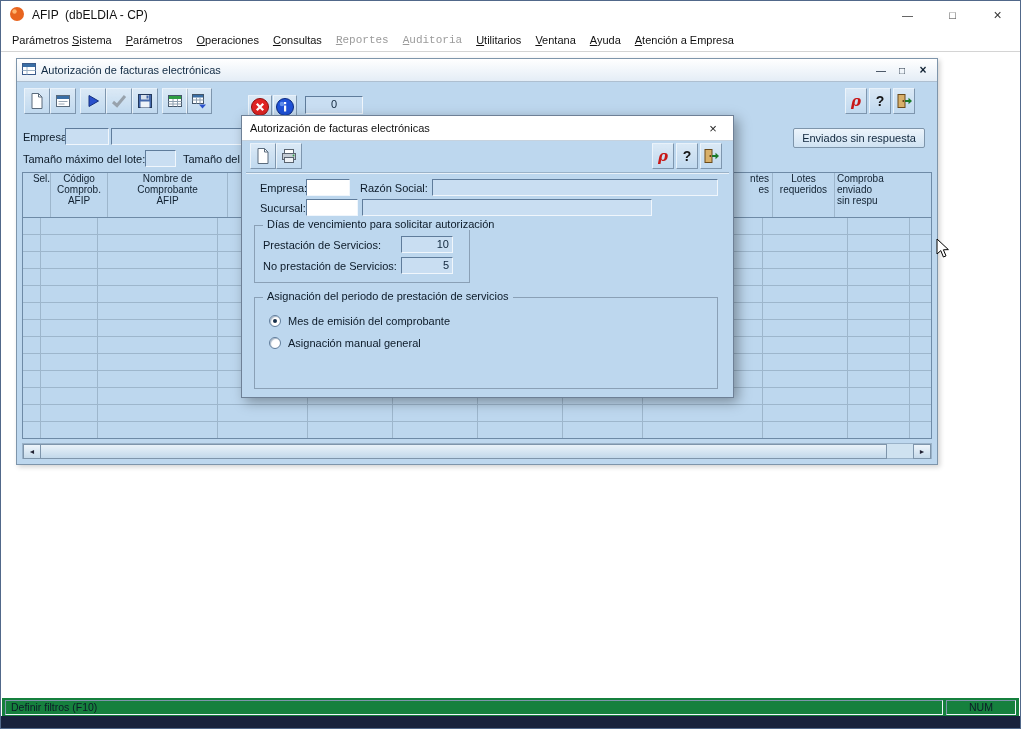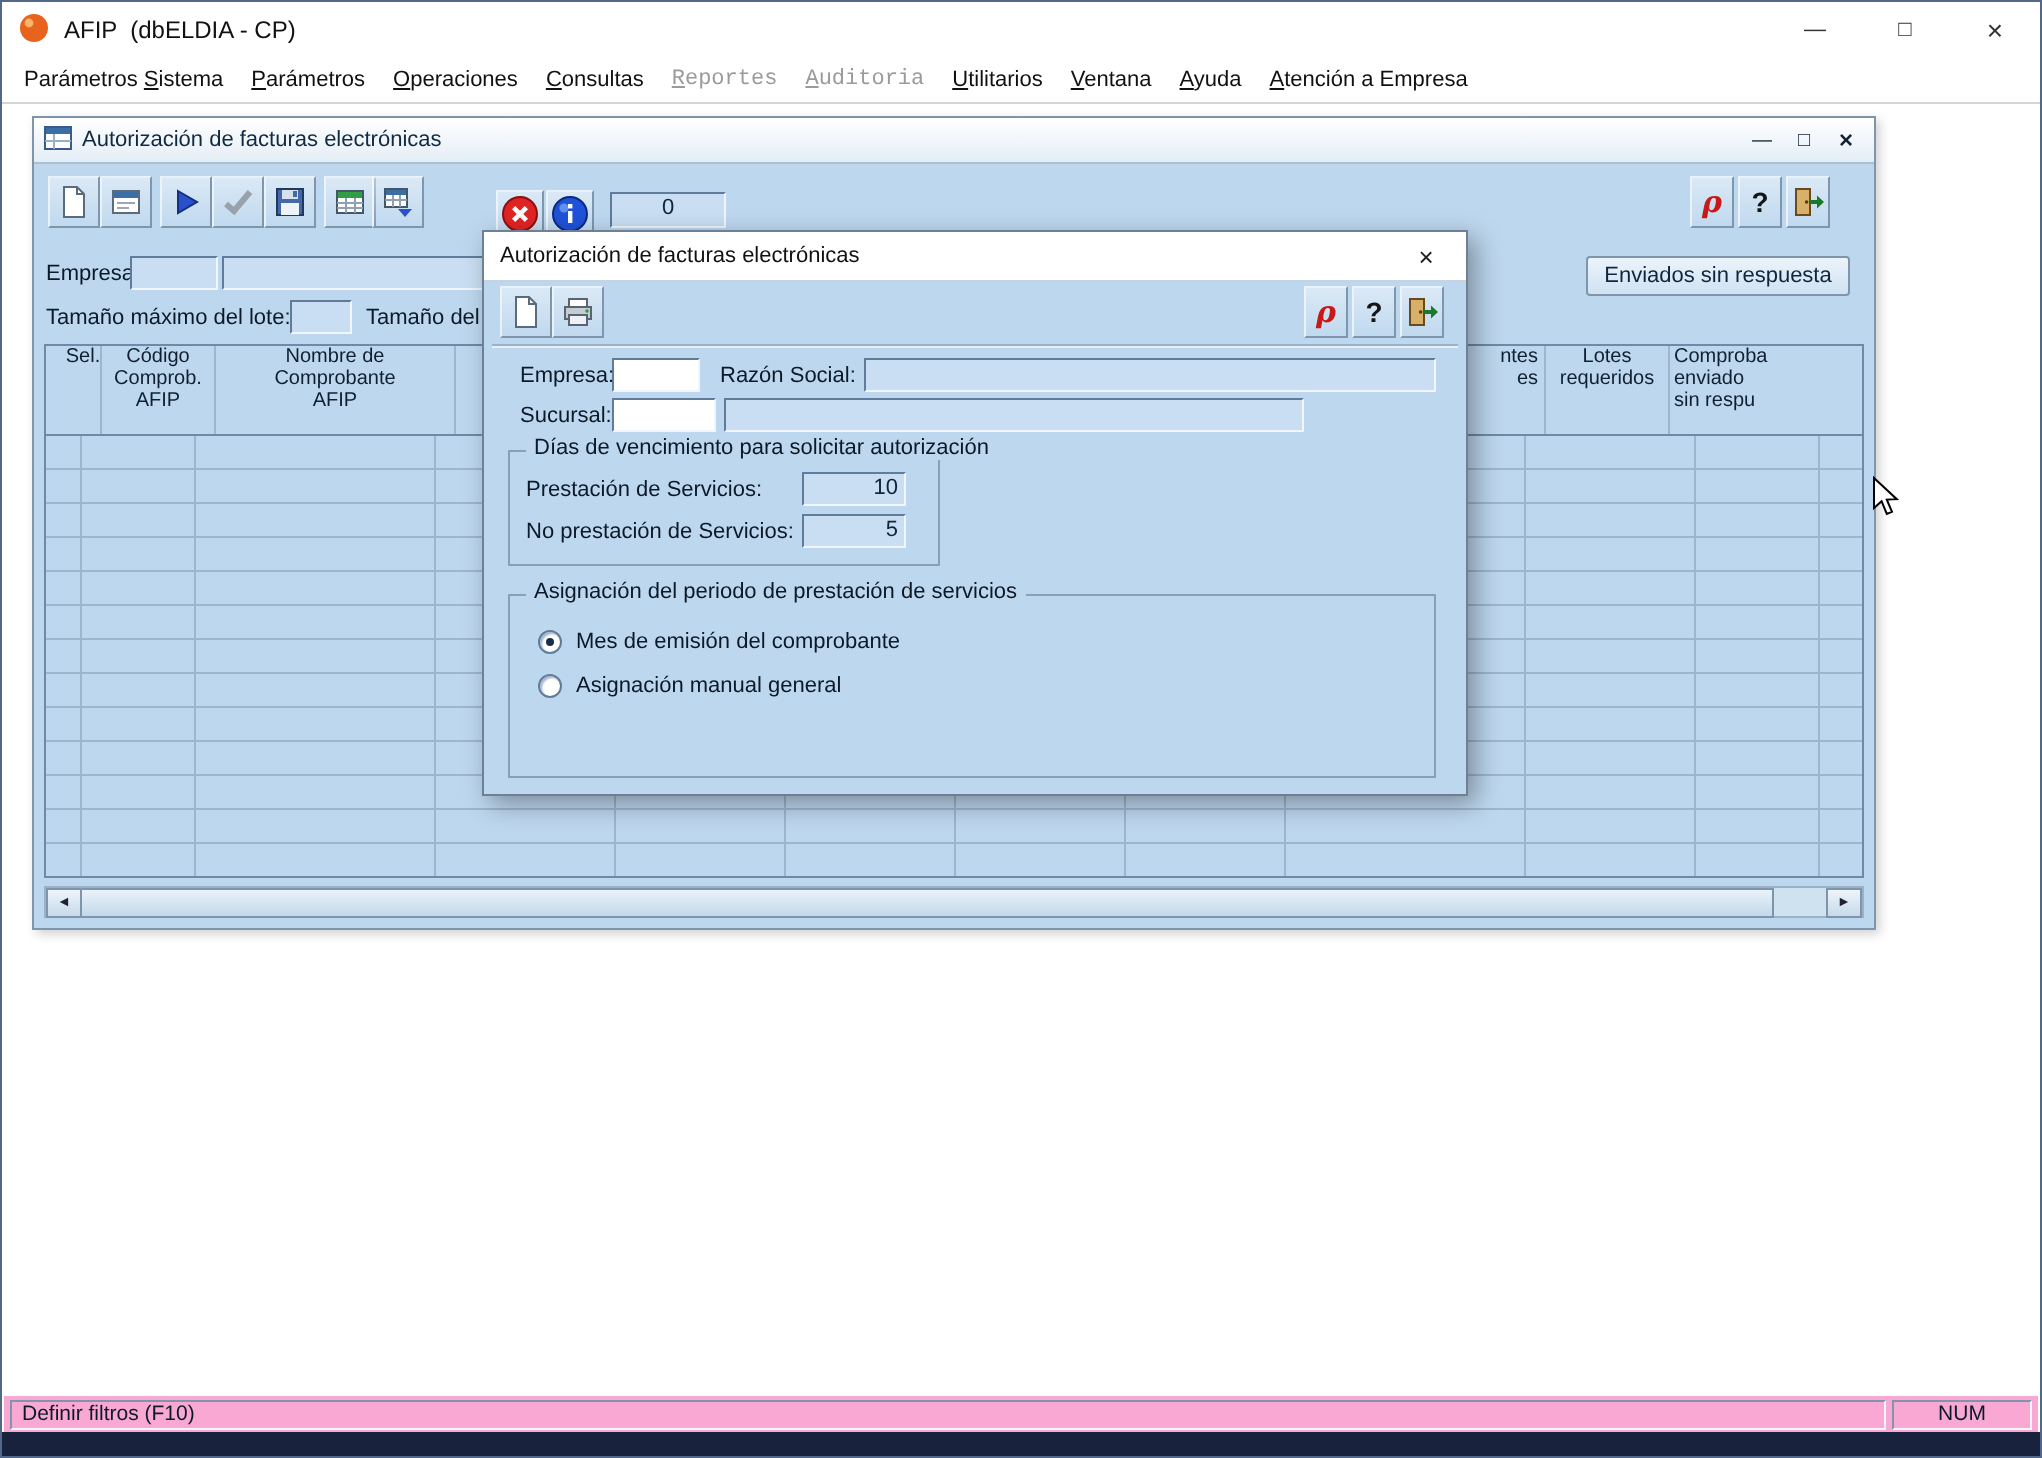--- a/index.html
+++ b/index.html
@@ -81,21 +81,21 @@
   .dlg-sep{position:absolute;left:4px;right:4px;top:31px;border-top:1px solid #9ab2c8;border-bottom:1px solid #e8f1f9;}
   .dlg-body .tbtn{top:2px;}
 
   .gbox{position:absolute;border:1px solid #8aa0b6;box-sizing:border-box;}
   .gleg{position:absolute;top:-8px;left:8px;background:#bdd7ee;padding:0 4px;font-size:11px;color:#0c1a28;white-space:pre;}
   .radio{position:absolute;width:12px;height:12px;border-radius:50%;background:#fff;border:1px solid #5f7c9b;
          box-shadow:inset 1px 1px 1px rgba(95,124,155,.55);box-sizing:border-box;}
   .radio.sel::after{content:"";position:absolute;left:3px;top:3px;width:4px;height:4px;border-radius:50%;background:#17304a;}
 
   
-  .statusbar{position:absolute;left:1px;right:1px;bottom:12px;height:18px;background:#f9a8d4;
+  .statusbar{position:absolute;left:1px;right:1px;bottom:12px;height:18px;background:#15803d;
              display:flex;align-items:center;gap:3px;padding:2px 3px;box-sizing:border-box;}
   .panel{height:13px;border:1px solid;border-color:#7e95ab #f0f6fc #f0f6fc #7e95ab;
          display:flex;align-items:center;padding:0 5px;font-size:10.5px;color:#0c1a28;box-sizing:content-box;}
   .panel.grow1{flex:1;}
   .panel.num{width:58px;justify-content:center;}
   .bottomstrip{position:absolute;left:0;right:0;bottom:0;height:12px;background:#18223c;}
 
   .cursor{position:absolute;left:948px;top:242px;z-index:20;}
 </style>
 </head>

